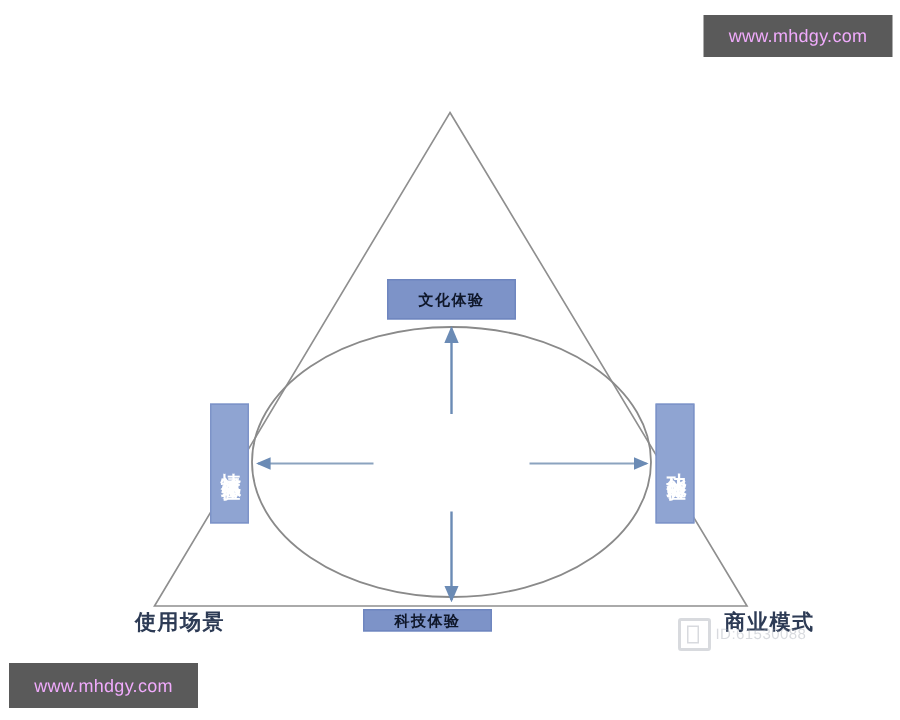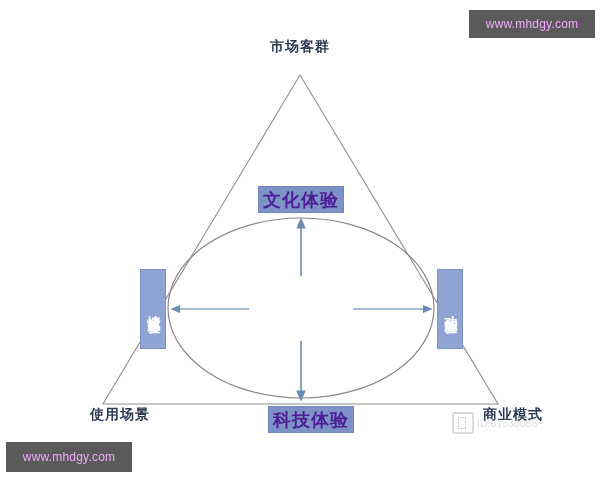--- a/index.html
+++ b/index.html
@@ -49,40 +49,40 @@
     left: 467px;
     top: 406px;
     margin-left: 16px;
   }
 
   
   .exp-box {
     position: absolute;
     background: #7d93c8;
     border: 1px solid #6f86bf;
-    color: #4c1d95;
-    font-size: 18px;
+    color: #0f172a;
+    font-size: 10px;
     font-weight: bold;
     letter-spacing: 1px;
     display: flex;
     align-items: center;
     justify-content: center;
     box-sizing: border-box;
   }
   #box-culture {
     left: 258px;
     top: 186px;
     width: 86px;
     height: 27px;
   }
   #box-tech {
-    left: 268px;
+    left: 242px;
     top: 406px;
     width: 86px;
-    height: 27px;
+    height: 15px;
   }
   .exp-box-vertical {
     position: absolute;
     background: #8fa4d2;
     border: 1px solid #7d93c8;
     color: #ffffff;
     font-size: 13px;
     font-weight: bold;
     box-sizing: border-box;
     display: flex;
@@ -199,21 +199,20 @@
     <polygon points="300,75 498,404 103,404" fill="none" stroke="#8f8f8f" stroke-width="1.1"></polygon>
 
     <ellipse cx="301" cy="308" rx="133" ry="90" fill="none" stroke="#8a8a8a" stroke-width="1.2"></ellipse>
 
     <line x1="301" y1="276" x2="301" y2="219" stroke="#6b8bb5" stroke-width="1.6" marker-end="url(#arrowhead)"></line>
     <line x1="301" y1="341" x2="301" y2="400" stroke="#6b8bb5" stroke-width="1.6" marker-end="url(#arrowhead)"></line>
     <line x1="249" y1="309" x2="172" y2="309" stroke="#8ba3bf" stroke-width="1.4" marker-end="url(#arrowhead)"></line>
     <line x1="353" y1="309" x2="431" y2="309" stroke="#8ba3bf" stroke-width="1.4" marker-end="url(#arrowhead)"></line>
   </svg>
 
-  <div class="corner-label" id="corner-top">市场客群</div>
   <div class="corner-label" id="corner-bottom-left">使用场景</div>
   <div class="corner-label" id="corner-bottom-right">商业模式</div>
 
   <div class="exp-box" id="box-culture">文化体验</div>
 
   <div class="exp-box" id="box-tech">科技体验</div>
 
   <div class="exp-box-vertical" id="box-emotion">
     <span>情感体验</span>
   </div>

